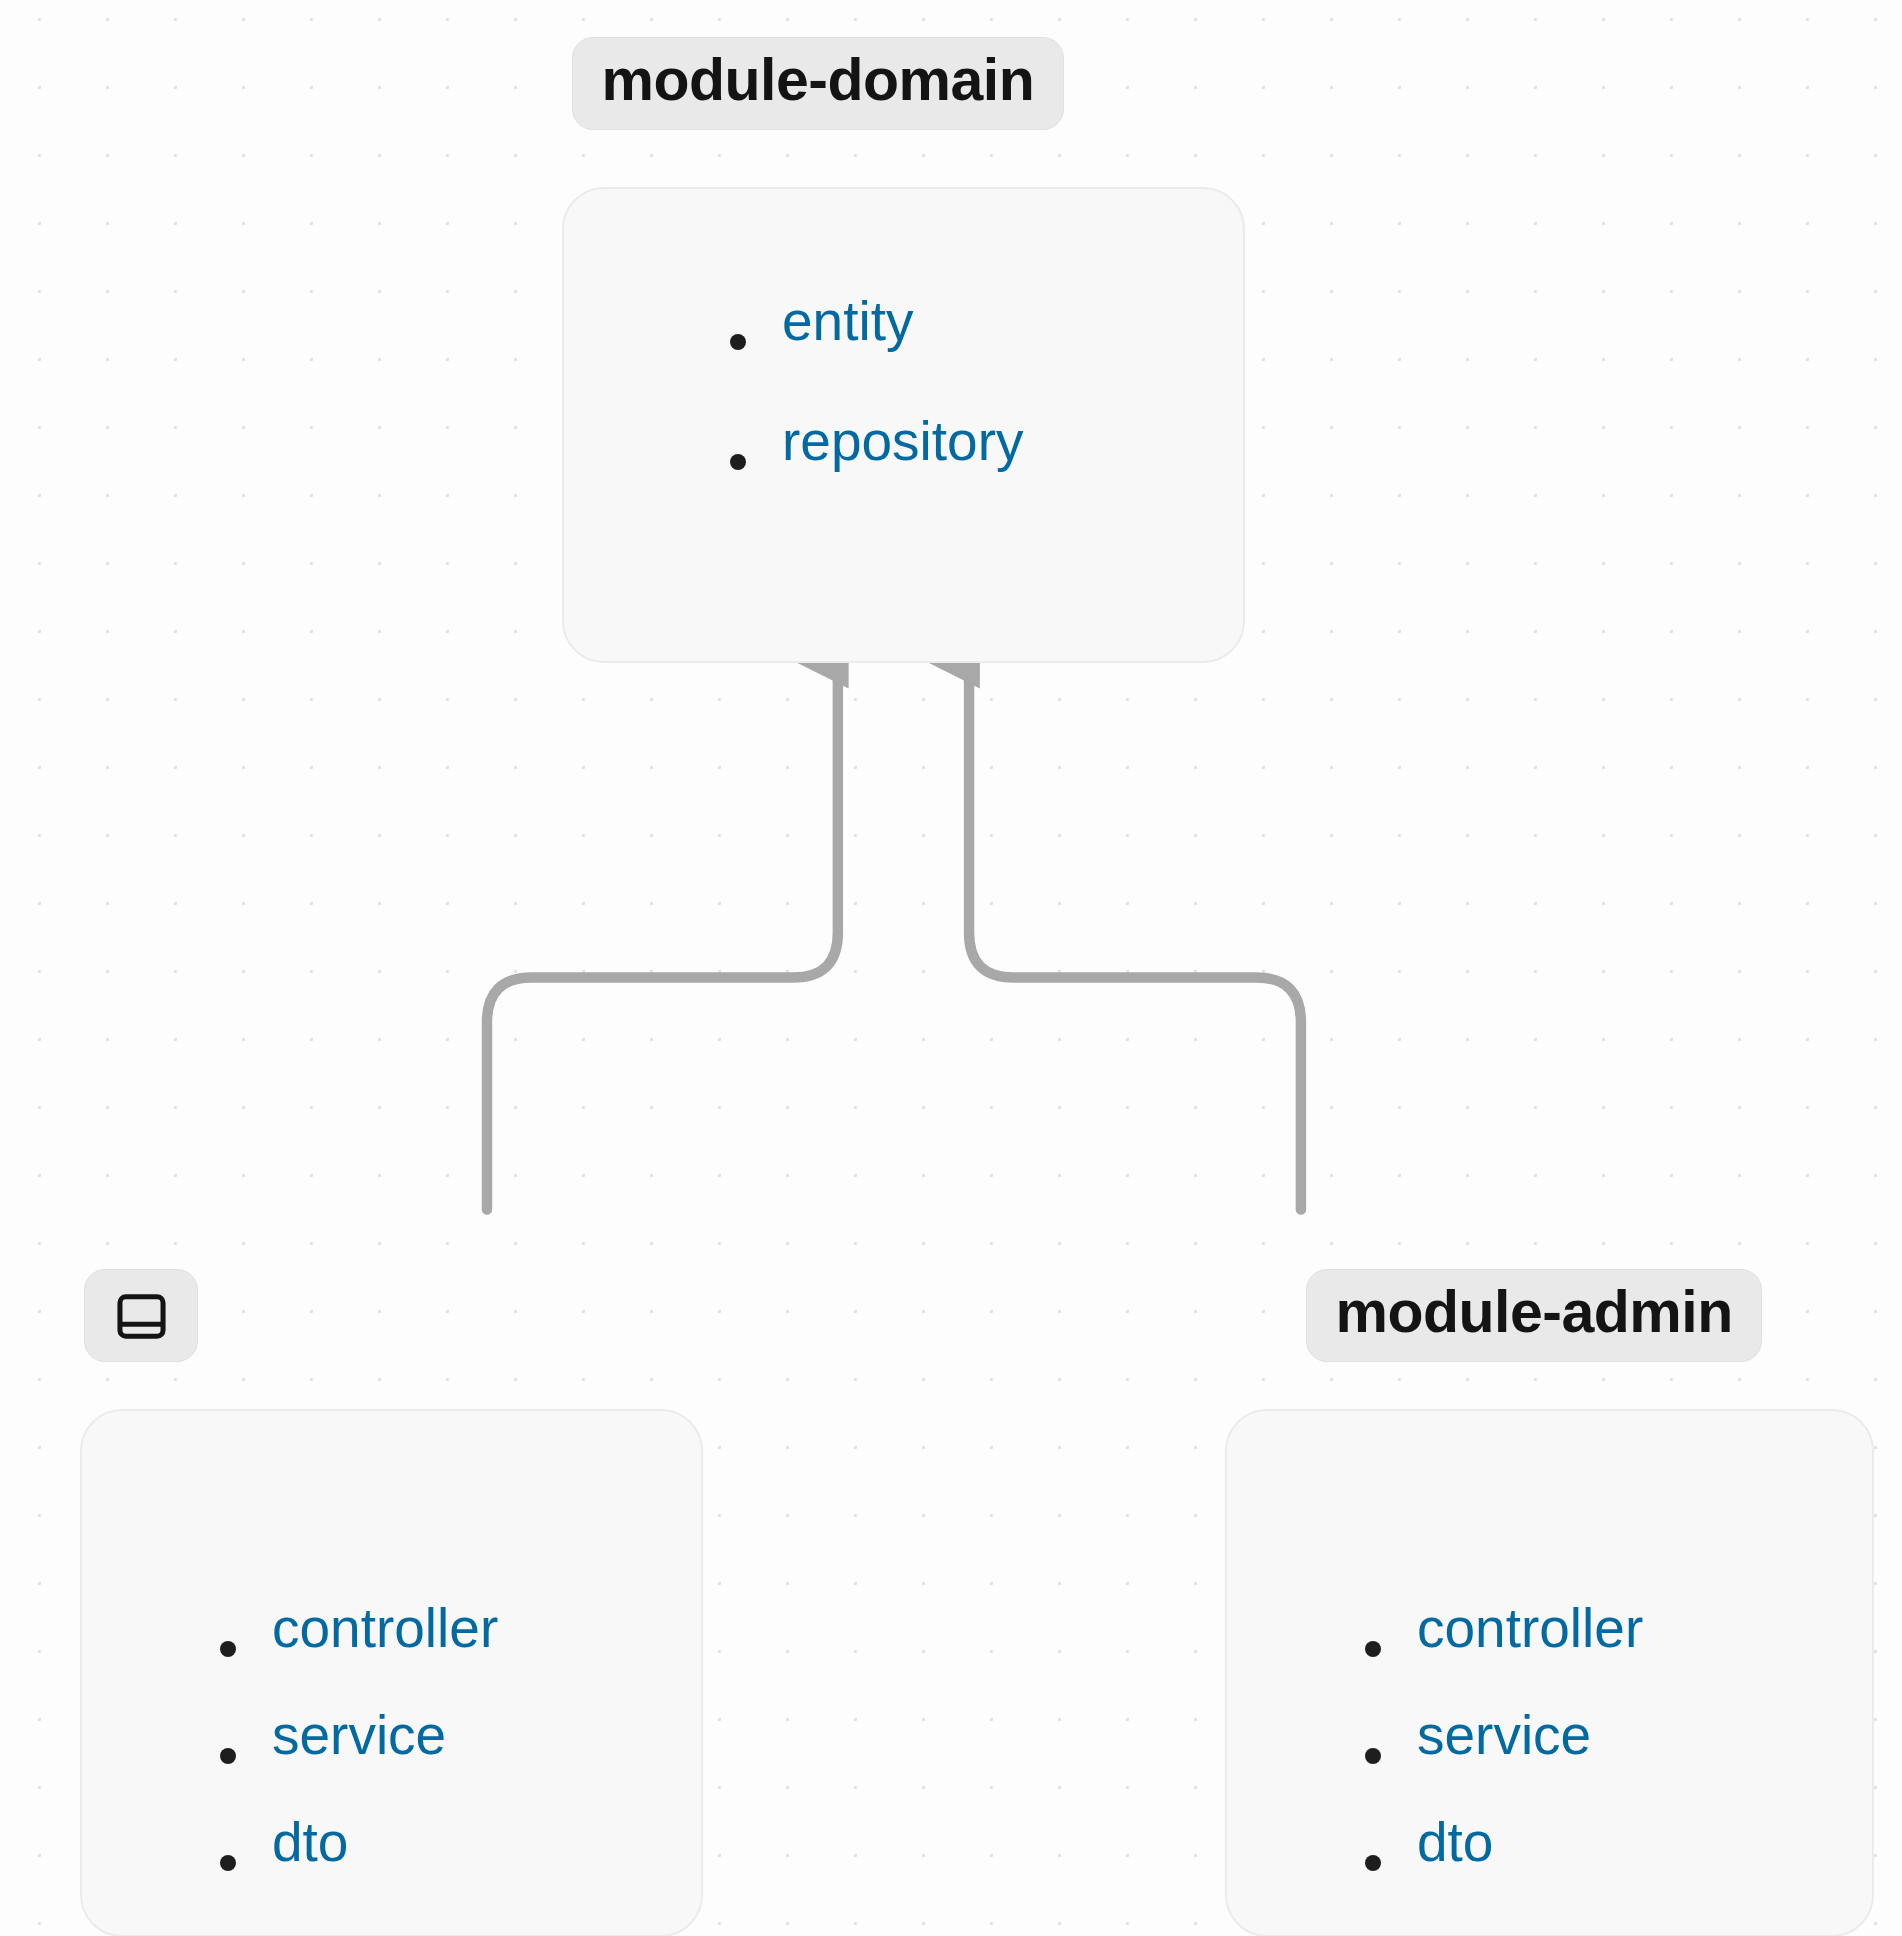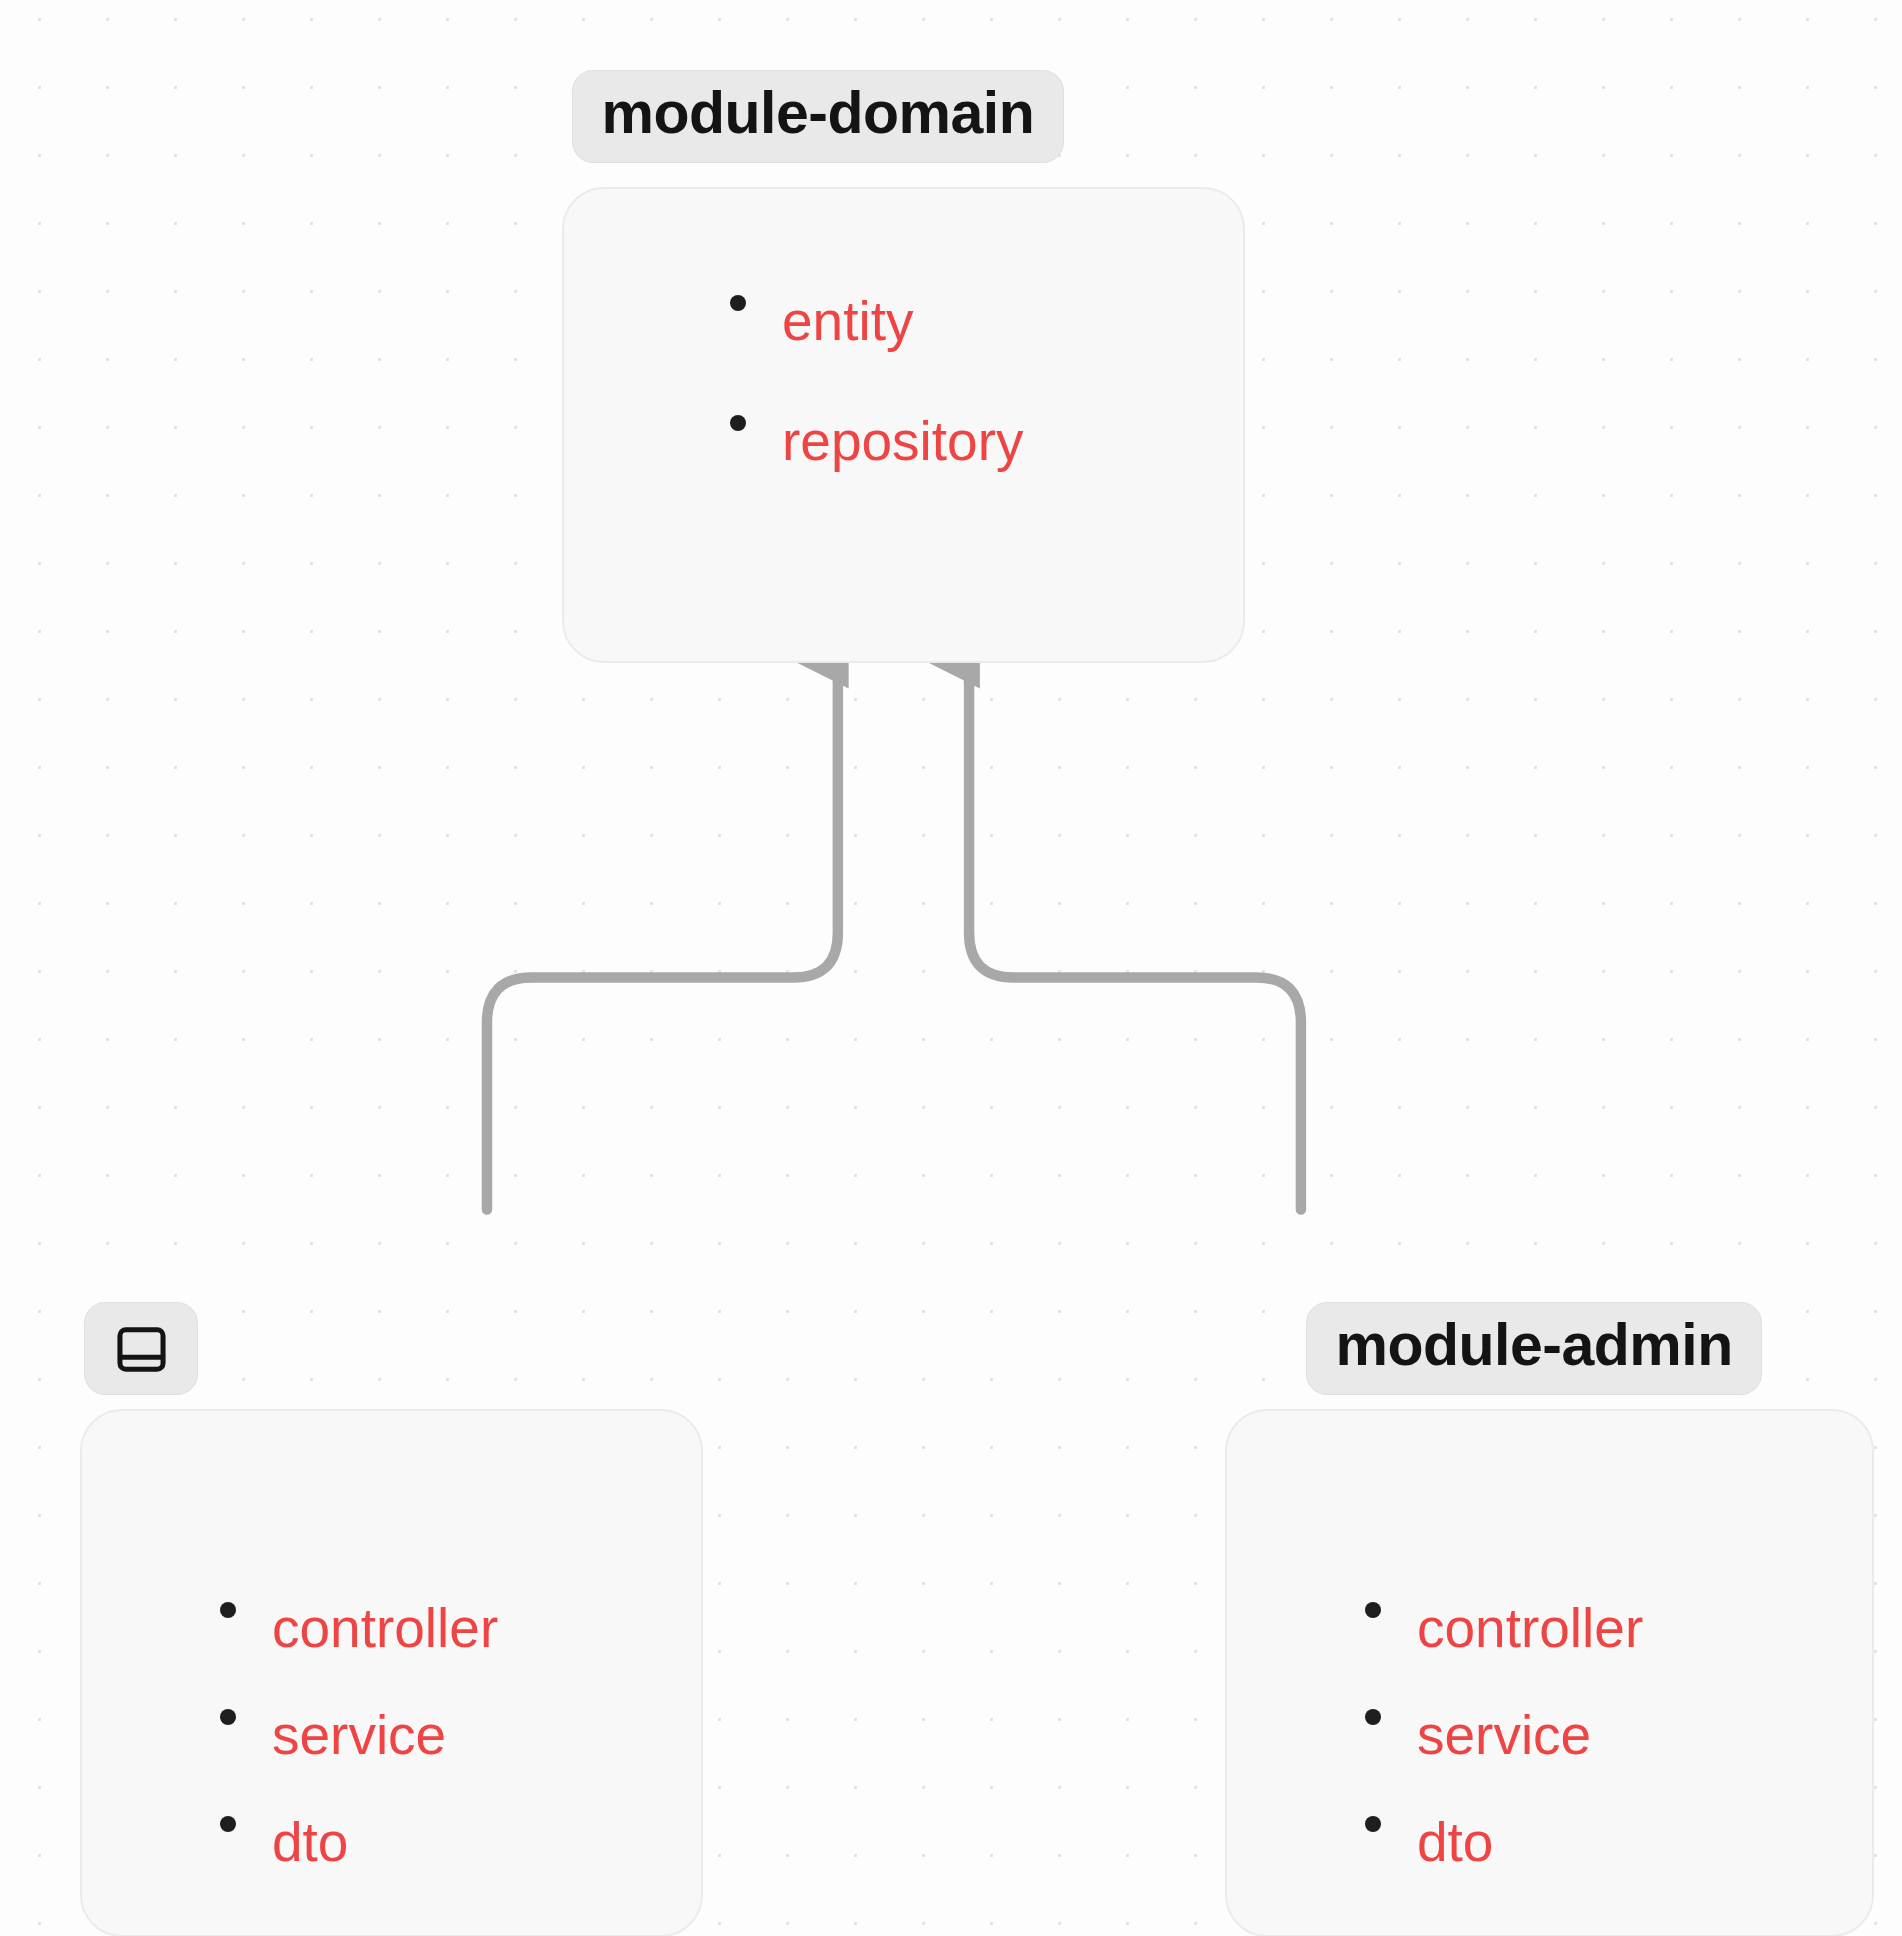--- a/index.html
+++ b/index.html
@@ -47,21 +47,20 @@
     padding: 0 28.5px;
     background: #e9e9e9;
     border: 1.9px solid #e0e0e0;
     border-radius: 21px;
     font-size: 59px;
     font-weight: bold;
     color: #141414;
     letter-spacing: -0.5px;
     white-space: nowrap;
     z-index: 3;
-    margin-top: 33px;
   }
   .node-label .label-text {
     line-height: 1;
     position: relative;
     top: -2.9px;
   }
 
   
   .panel-icon {
     width: 55px;
@@ -83,23 +82,23 @@
   }
 
   .card-list {
     list-style: none;
     margin: 0;
     padding: 0;
     position: absolute;
   }
   .card-list li {
     display: flex;
-    align-items: flex-start;
+    align-items: flex-end;
     font-size: 55px;
-    color: #ef4444;
+    color: #0369a1;
     line-height: 1;
     white-space: nowrap;
   }
   .card-list li .bullet {
     width: 16px;
     height: 16px;
     flex: 0 0 16px;
     border-radius: 50%;
     background: #1e1e1e;
     margin-right: 36px;

